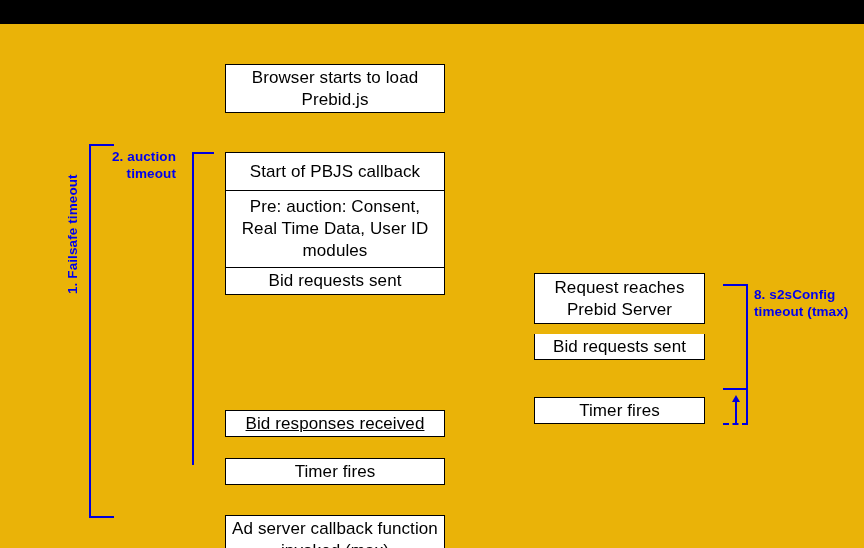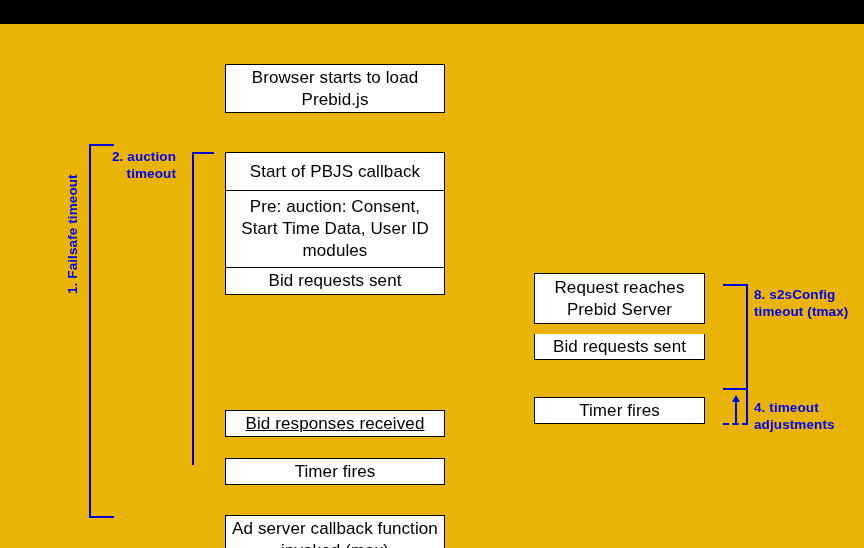--- a/index.html
+++ b/index.html
@@ -94,21 +94,21 @@
 </style>
 </head>
 <body>
 
 <div id="canvas">
 
   <div class="box" style="left:225px; top:40px; width:220px; height:49px;">Browser starts to load Prebid.js</div>
 
   <div class="box stacked-top" style="left:225px; top:128px; width:220px; height:39px;">Start of PBJS callback</div>
 
-  <div class="box stacked-mid" style="left:225px; top:167px; width:220px; height:77px;">Pre: auction: Consent, Start Time Data, User ID modules</div>
+  <div class="box stacked-mid" style="left:225px; top:167px; width:220px; height:77px;">Pre: auction: Consent, Real Time Data, User ID modules</div>
 
   <div class="box stacked-bottom" style="left:225px; top:244px; width:220px; height:27px;">Bid requests sent</div>
 
   <div class="box" style="left:225px; top:386px; width:220px; height:27px;text-decoration:underline;">Bid responses received</div>
 
   <div class="box" style="left:225px; top:434px; width:220px; height:27px;">Timer fires</div>
 
   <div class="box" style="left:225px; top:491px; width:220px; height:49px;">Ad server callback function invoked (max)</div>
 
   <div class="box stacked-top" style="left:534px; top:249px; width:171px; height:51px;">Request reaches Prebid Server</div>
@@ -128,15 +128,14 @@
 
   <div class="blue-line vline" style="left:746px; top:260px; height:106px;"></div>
   <div class="blue-line hline" style="left:723px; top:260px; width:25px;"></div>
   <div class="blue-line hline" style="left:723px; top:364px; width:25px;"></div>
   <div class="blue-label left-align" style="left:754px; top:262px; width:108px;">8. s2sConfig timeout (tmax)</div>
 
   <div class="blue-line vline" style="left:735px; top:377px; height:23px;"></div>
   <div class="arrow-head" style="left:732px; top:371px;"></div>
   <div class="blue-dashed" style="left:723px; top:399px; width:25px;"></div>
   <div class="blue-line vline" style="left:746px; top:366px; height:34px;"></div>
-  <div class="blue-label left-align" style="left:754px; top:375px; width:108px;">4. timeout adjustments</div>
 
 </div>
 
 </body></html>

